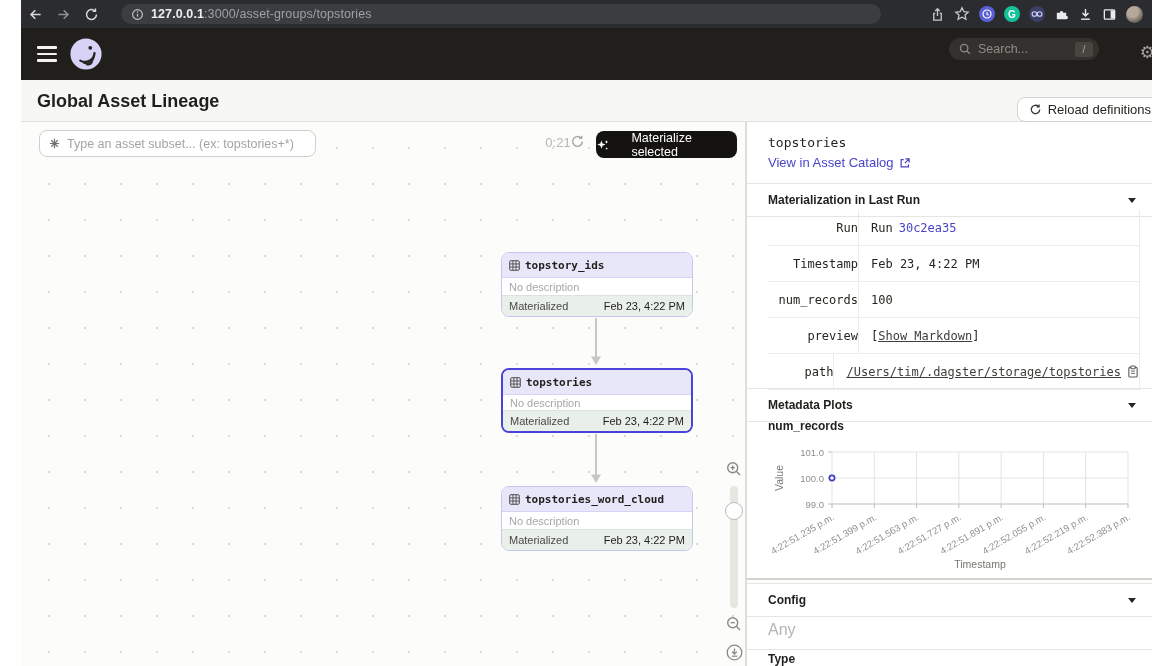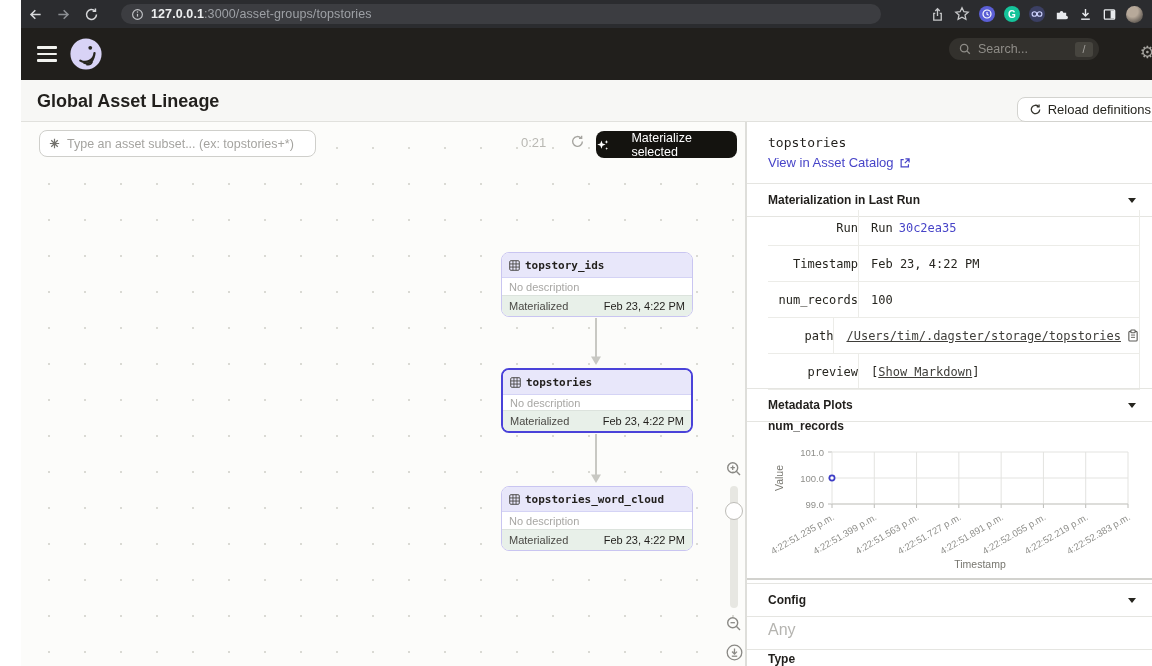--- a/index.html
+++ b/index.html
@@ -38,21 +38,21 @@
 
   
   #graph { position:absolute; left:0; top:122px; width:725px; height:544px;
     background-color:#fcfcfa;
     background-image:radial-gradient(#dadad4 1.2px, transparent 1.3px);
     background-size:36px 36px; background-position:10px 8px;
     border-right:1px solid #dedeb a; border-right:1px solid #dedeDA; }
   #assetfilter { position:absolute; left:18px; top:8px; width:277px; height:27px; background:#fff; border:1px solid #cfcfcb; border-radius:8px; display:flex; align-items:center; padding:0 8px; gap:6px; }
   #assetfilter input { border:none; outline:none; flex:1; font-size:12.5px; color:#26251f; background:transparent; }
   #assetfilter input::placeholder { color:#a5a4a0; }
-  #timer { position:absolute; left:500px; top:13px; width:42px; text-align:left; font-size:13px; color:#b9b8b3; }
+  #timer { position:absolute; left:516px; top:13px; width:42px; text-align:center; font-size:13px; color:#b9b8b3; }
   #timer-refresh { position:absolute; left:549px; top:12px; }
   #matbtn { position:absolute; left:575px; top:9px; width:141px; height:27px; background:#14130f; border-radius:8px; color:#fff; display:flex; align-items:center; justify-content:center; gap:22px; font-size:12.5px; font-weight:500; cursor:pointer; }
 
   .asset-node { position:absolute; left:480px; width:192px; height:65px; background:#fff; border:1.5px solid #c9c5f1; border-radius:8px; overflow:hidden; display:flex; flex-direction:column; cursor:pointer; }
   .asset-node.selected { border:2px solid #4a42d9; }
   .node-head { height:21px; background:#e8e7fa; display:flex; align-items:center; gap:5px; padding:12px 7px; border-bottom:1px solid rgba(74,66,217,.12); }
   .node-name { font-size:11px; color:#211f1c; font-weight:bold; }
   .node-body { flex:1; display:flex; align-items:center; padding:0 7px; }
   .node-desc { font-size:11px; color:#a8a7a4; }
   .node-foot { height:21px; background:#e8f0e9; border-top:1px solid rgba(0,0,0,.05); display:flex; align-items:center; justify-content:space-between; padding:0 7px; font-size:11px; }
@@ -333,37 +333,37 @@
       </div>
       <div class="mrow">
         <span class="k">Timestamp</span>
         <span class="v">Feb 23, 4:22 PM</span>
       </div>
       <div class="mrow">
         <span class="k">num_records</span>
         <span class="v">100</span>
       </div>
       <div class="mrow">
+        <span class="k">preview</span>
+        <span class="v" style="gap:0">
+            <span>[</span>
+            <span class="ulink">Show Markdown</span>
+            <span>]</span>
+          </span>
+      </div>
+      <div class="mrow">
         <span class="k">path</span>
         <span class="v">
             <span class="ulink">/Users/tim/.dagster/storage/topstories</span>
           <svg width="12" height="13" viewBox="0 0 13 14">
               <rect x="2" y="2.5" width="9" height="10.5" rx="1.2" stroke="#5b5a56" stroke-width="1.2" fill="none"></rect>
               <rect x="4.2" y="1" width="4.6" height="3" rx=".8" fill="#fff" stroke="#5b5a56" stroke-width="1.2"></rect>
               <path d="M4.3 6.5 h4.4 M4.3 9 h4.4" stroke="#5b5a56" stroke-width="1"></path>
             </svg>
         </span>
-      </div>
-      <div class="mrow">
-        <span class="k">preview</span>
-        <span class="v" style="gap:0">
-            <span>[</span>
-            <span class="ulink">Show Markdown</span>
-            <span>]</span>
-          </span>
       </div>
     </div>
 
     <div class="sect-head" style="top:266px">
       <span class="lbl">Metadata Plots</span>
       <span class="caret"></span>
     </div>
 
     <div id="plot-title">num_records</div>
     <div id="chartbox">

